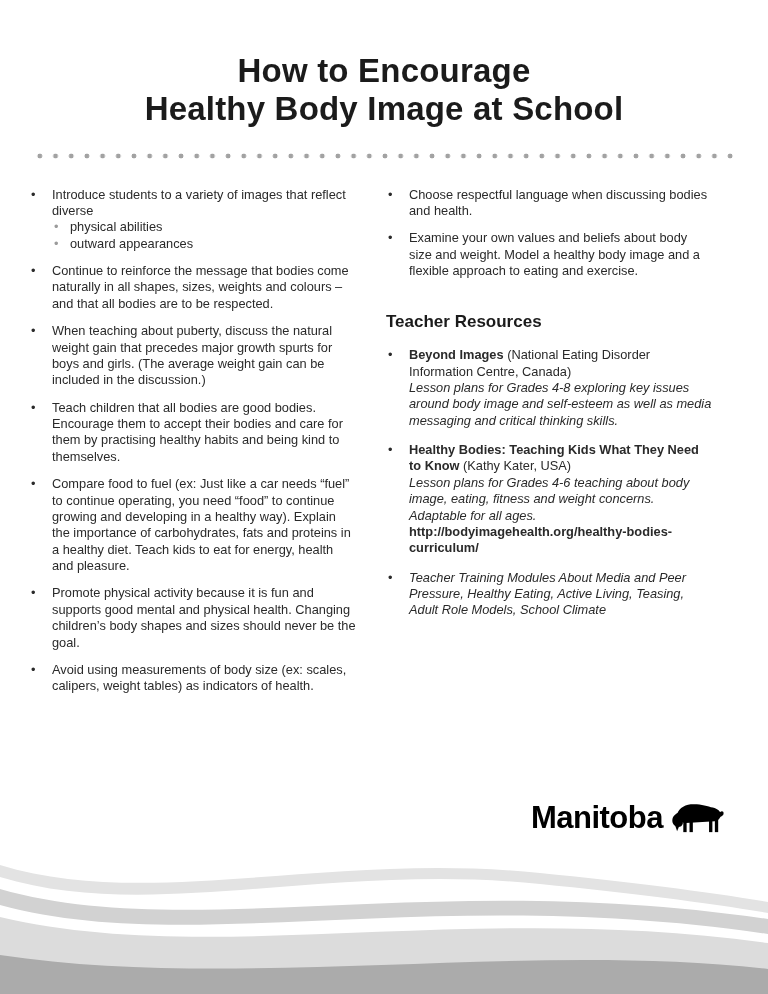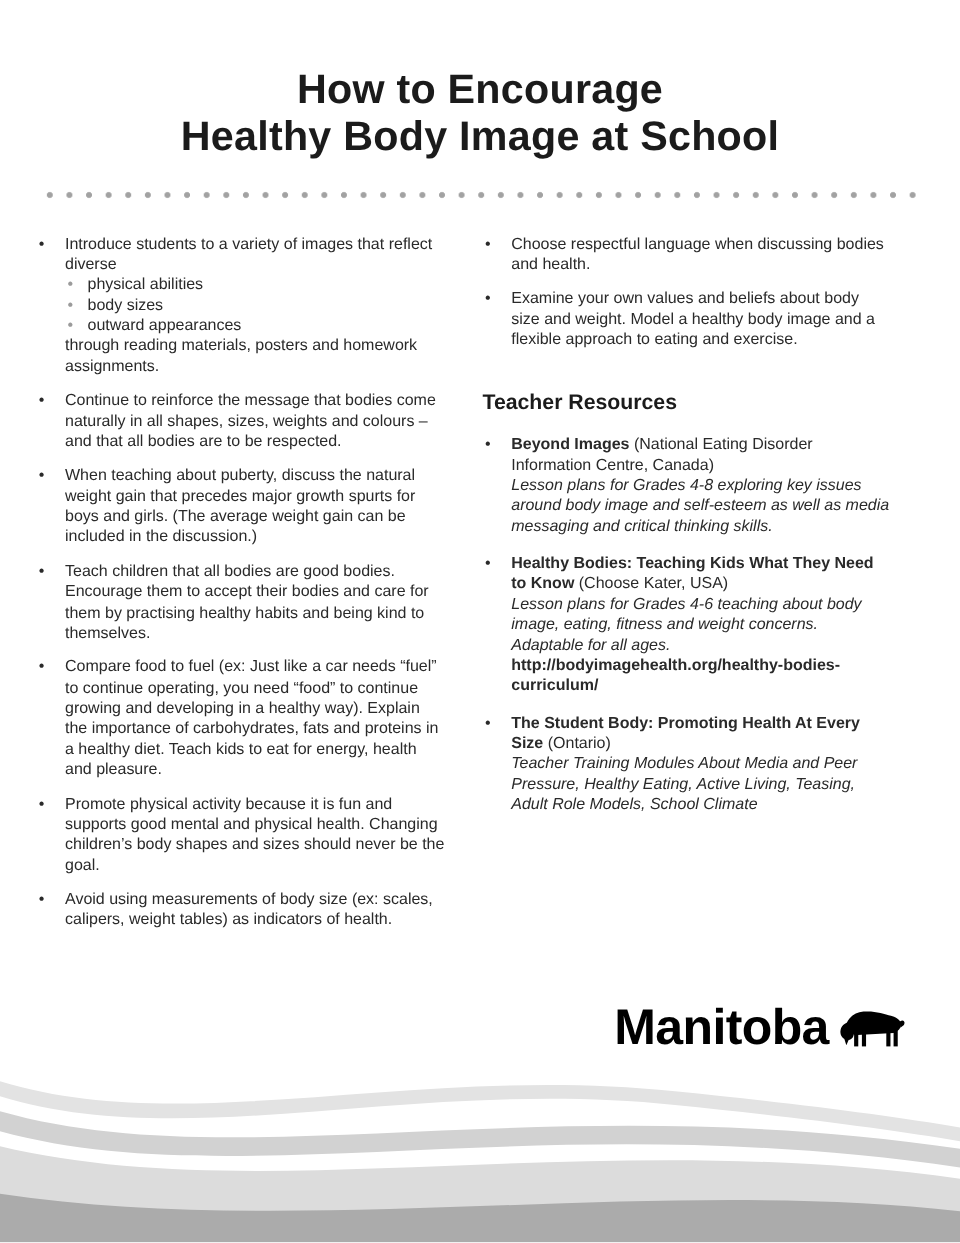--- a/index.html
+++ b/index.html
@@ -56,21 +56,21 @@
   .bold { font-weight: bold; }
   .italic { font-style: italic; }
   .res-url { font-weight: bold; overflow-wrap: anywhere; }
   .logo {
     position: absolute;
     top: 800px; right: 44px;
     display: flex; align-items: center; gap: 7px;
   }
   .logo-word {
     font-weight: bold;
-    font-size: 40px;
+    font-size: 31px;
     letter-spacing: -0.5px;
     color: #000;
   }
   .bison { display: block; }
   .waves {
     position: absolute;
     left: 0; bottom: 0;
     width: 768px; height: 135px;
     display: block;
   }
@@ -87,23 +87,21 @@
 
   <div class="dots"></div>
 
   <div class="columns">
 
     <div class="col">
 
       <div class="item">
         <span>Introduce students to a variety of images that reflect diverse</span>
         <div class="sub"><span>physical abilities</span></div>
-        <div class="sub"><span>body sizes</span></div>
         <div class="sub"><span>outward appearances</span></div>
-        <span class="after-text">through reading materials, posters and homework assignments.</span>
       </div>
 
       <div class="item">
         <span>Continue to reinforce the message that bodies come naturally in all shapes, sizes, weights and colours – and that all bodies are to be respected.</span>
       </div>
 
 
       <div class="item">
         <span>When teaching about puberty, discuss the natural weight gain that precedes major growth spurts for boys and girls.  (The average weight gain can be included in the discussion.)</span>
       </div>
@@ -143,31 +141,27 @@
           <span class="bold">Beyond Images</span>
           <span>(National Eating Disorder Information Centre, Canada)</span>
         </div>
         <div class="italic">Lesson plans for Grades 4-8 exploring key issues around body image and self-esteem as well as media messaging and critical thinking skills.</div>
       </div>
 
 
       <div class="item res">
         <div>
           <span class="bold">Healthy Bodies: Teaching Kids What They Need to Know</span>
-          <span>(Choose Kater, USA)</span>
+          <span>(Kathy Kater, USA)</span>
         </div>
         <div class="italic">Lesson plans for Grades 4-6 teaching about body image, eating, fitness and weight concerns. Adaptable for all ages.</div>
         <div class="res-url">http://bodyimagehealth.org/healthy-bodies-curriculum/</div>
       </div>
 
       <div class="item res">
-        <div>
-          <span class="bold">The Student Body: Promoting Health At Every Size</span>
-          <span>(Ontario)</span>
-        </div>
         <div class="italic">Teacher Training Modules About Media and Peer Pressure, Healthy Eating, Active Living, Teasing, Adult Role Models, School Climate</div>
       </div>
 
     </div>
   </div>
 
   <div class="logo">
     <span class="logo-word">Manitoba</span>
     <svg class="bison" width="54" height="34" viewBox="0 0 130 80" aria-hidden="true">
       <g fill="#000000">

